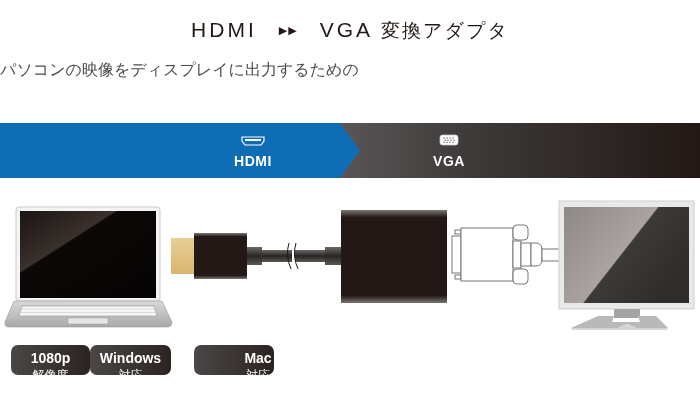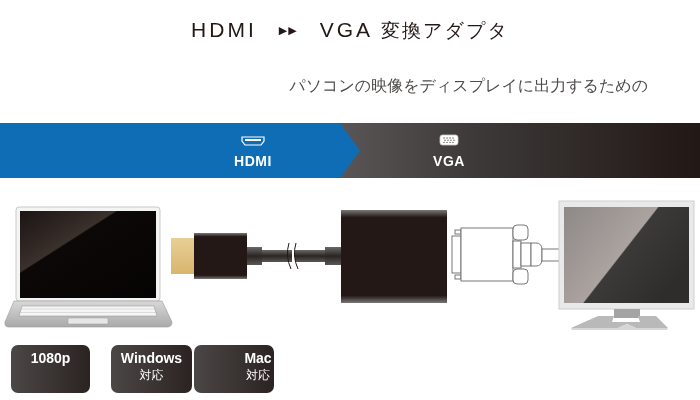--- a/index.html
+++ b/index.html
@@ -9,37 +9,37 @@
   .title {
     position: absolute; top: 10px; left: 0; width: 700px; text-align: center;
     font-size: 19px; letter-spacing: 2px; color: #231815; font-weight: normal;
     white-space: nowrap;
     margin-top: 8px;
   }
   .title .arrows { display: inline-block; margin: 0 22px; font-size: 11px; letter-spacing: 1px; vertical-align: 3px; }
   .title .t-en { font-family: "Liberation Sans", sans-serif; font-size: 21px; letter-spacing: 3px; }
 
   .subtitle {
-    position: absolute; top: 57px; left: 0; width: 648px; text-align: right;
-    font-size: 16px; color: #4d4a48; line-height: 25px; margin-top: 16px;
+    position: absolute; top: 57px; left: 0; width: 648px; text-align: left;
+    font-size: 16px; color: #4d4a48; line-height: 25px;
   }
   .subtitle b { color: #231815; font-weight: bold; }
 
   .banner { position: absolute; left: 0; top: 123px; width: 700px; height: 55px; overflow: hidden;
     background: linear-gradient(to right, #5a5657 340px, #3d3a39 470px, #221815 700px); }
   .banner-left { position: absolute; left: 0; top: 0; height: 55px; width: 360px; background: #0f6db5;
     clip-path: polygon(0 0, 340px 0, 360px 27.5px, 340px 55px, 0 55px); }
   .banner-item { position: absolute; top: 10px; text-align: center; color: #fff;
     font-family: "Liberation Sans", sans-serif; font-weight: bold; font-size: 14px; }
   .banner-item .lbl { display: block; margin-top: 4px; letter-spacing: 0.5px; }
 
   .illus { position: absolute; left: 0; top: 190px; width: 700px; height: 150px; }
 
   .badge {
-    position: absolute; top: 345px; height: 48px; border-radius: 7px;
+    position: absolute; top: 345px; height: 30px; border-radius: 7px;
     background: linear-gradient(to right, #4b4746, #2b2321);
     color: #fff; text-align: center; font-family: "Liberation Sans", sans-serif;
     font-weight: bold; font-size: 14px; line-height: 17px; padding-top: 5px;
   }
   .badge .l2 { font-family: "DejaVu Sans", sans-serif; font-weight: normal; font-size: 12px; display: block; }
 </style>
 </head>
 <body>
 
 <div class="title">
@@ -159,21 +159,22 @@
     <rect x="559" y="201" width="135" height="108" fill="#e9e9e9" stroke="#cfcfcf" stroke-width="1"></rect>
     <rect x="564" y="207" width="125" height="96" fill="url(#mscr)"></rect>
     <rect x="614" y="309" width="26" height="9" fill="#a4a4a4"></rect>
     <path d="M598 316 H614 L612 322 H640 L638 316 H656 L668 328 H636 L627 324 L618 328 H571 Z" fill="#b9b9b9"></path>
     <path d="M571 328 H618 L627 324 L636 328 H668 L667 330 H572 Z" fill="#d6d6d6"></path>
   </g>
 </svg>
 
 <div class="badge" style="left:11px; width:79px;">
   <span>1080p</span>
+  <span class="l2">解像度</span>
 </div>
-<div class="badge" style="left:111px; width:81px;">
+<div class="badge" style="left:90px; width:81px;">
   <span>Windows</span>
   <span class="l2">対応</span>
 </div>
 <div class="badge" style="left:194px; width:80px;padding-left:48px;">
   <span>Mac</span>
   <span class="l2">対応</span>
 </div>
 
 </body></html>

